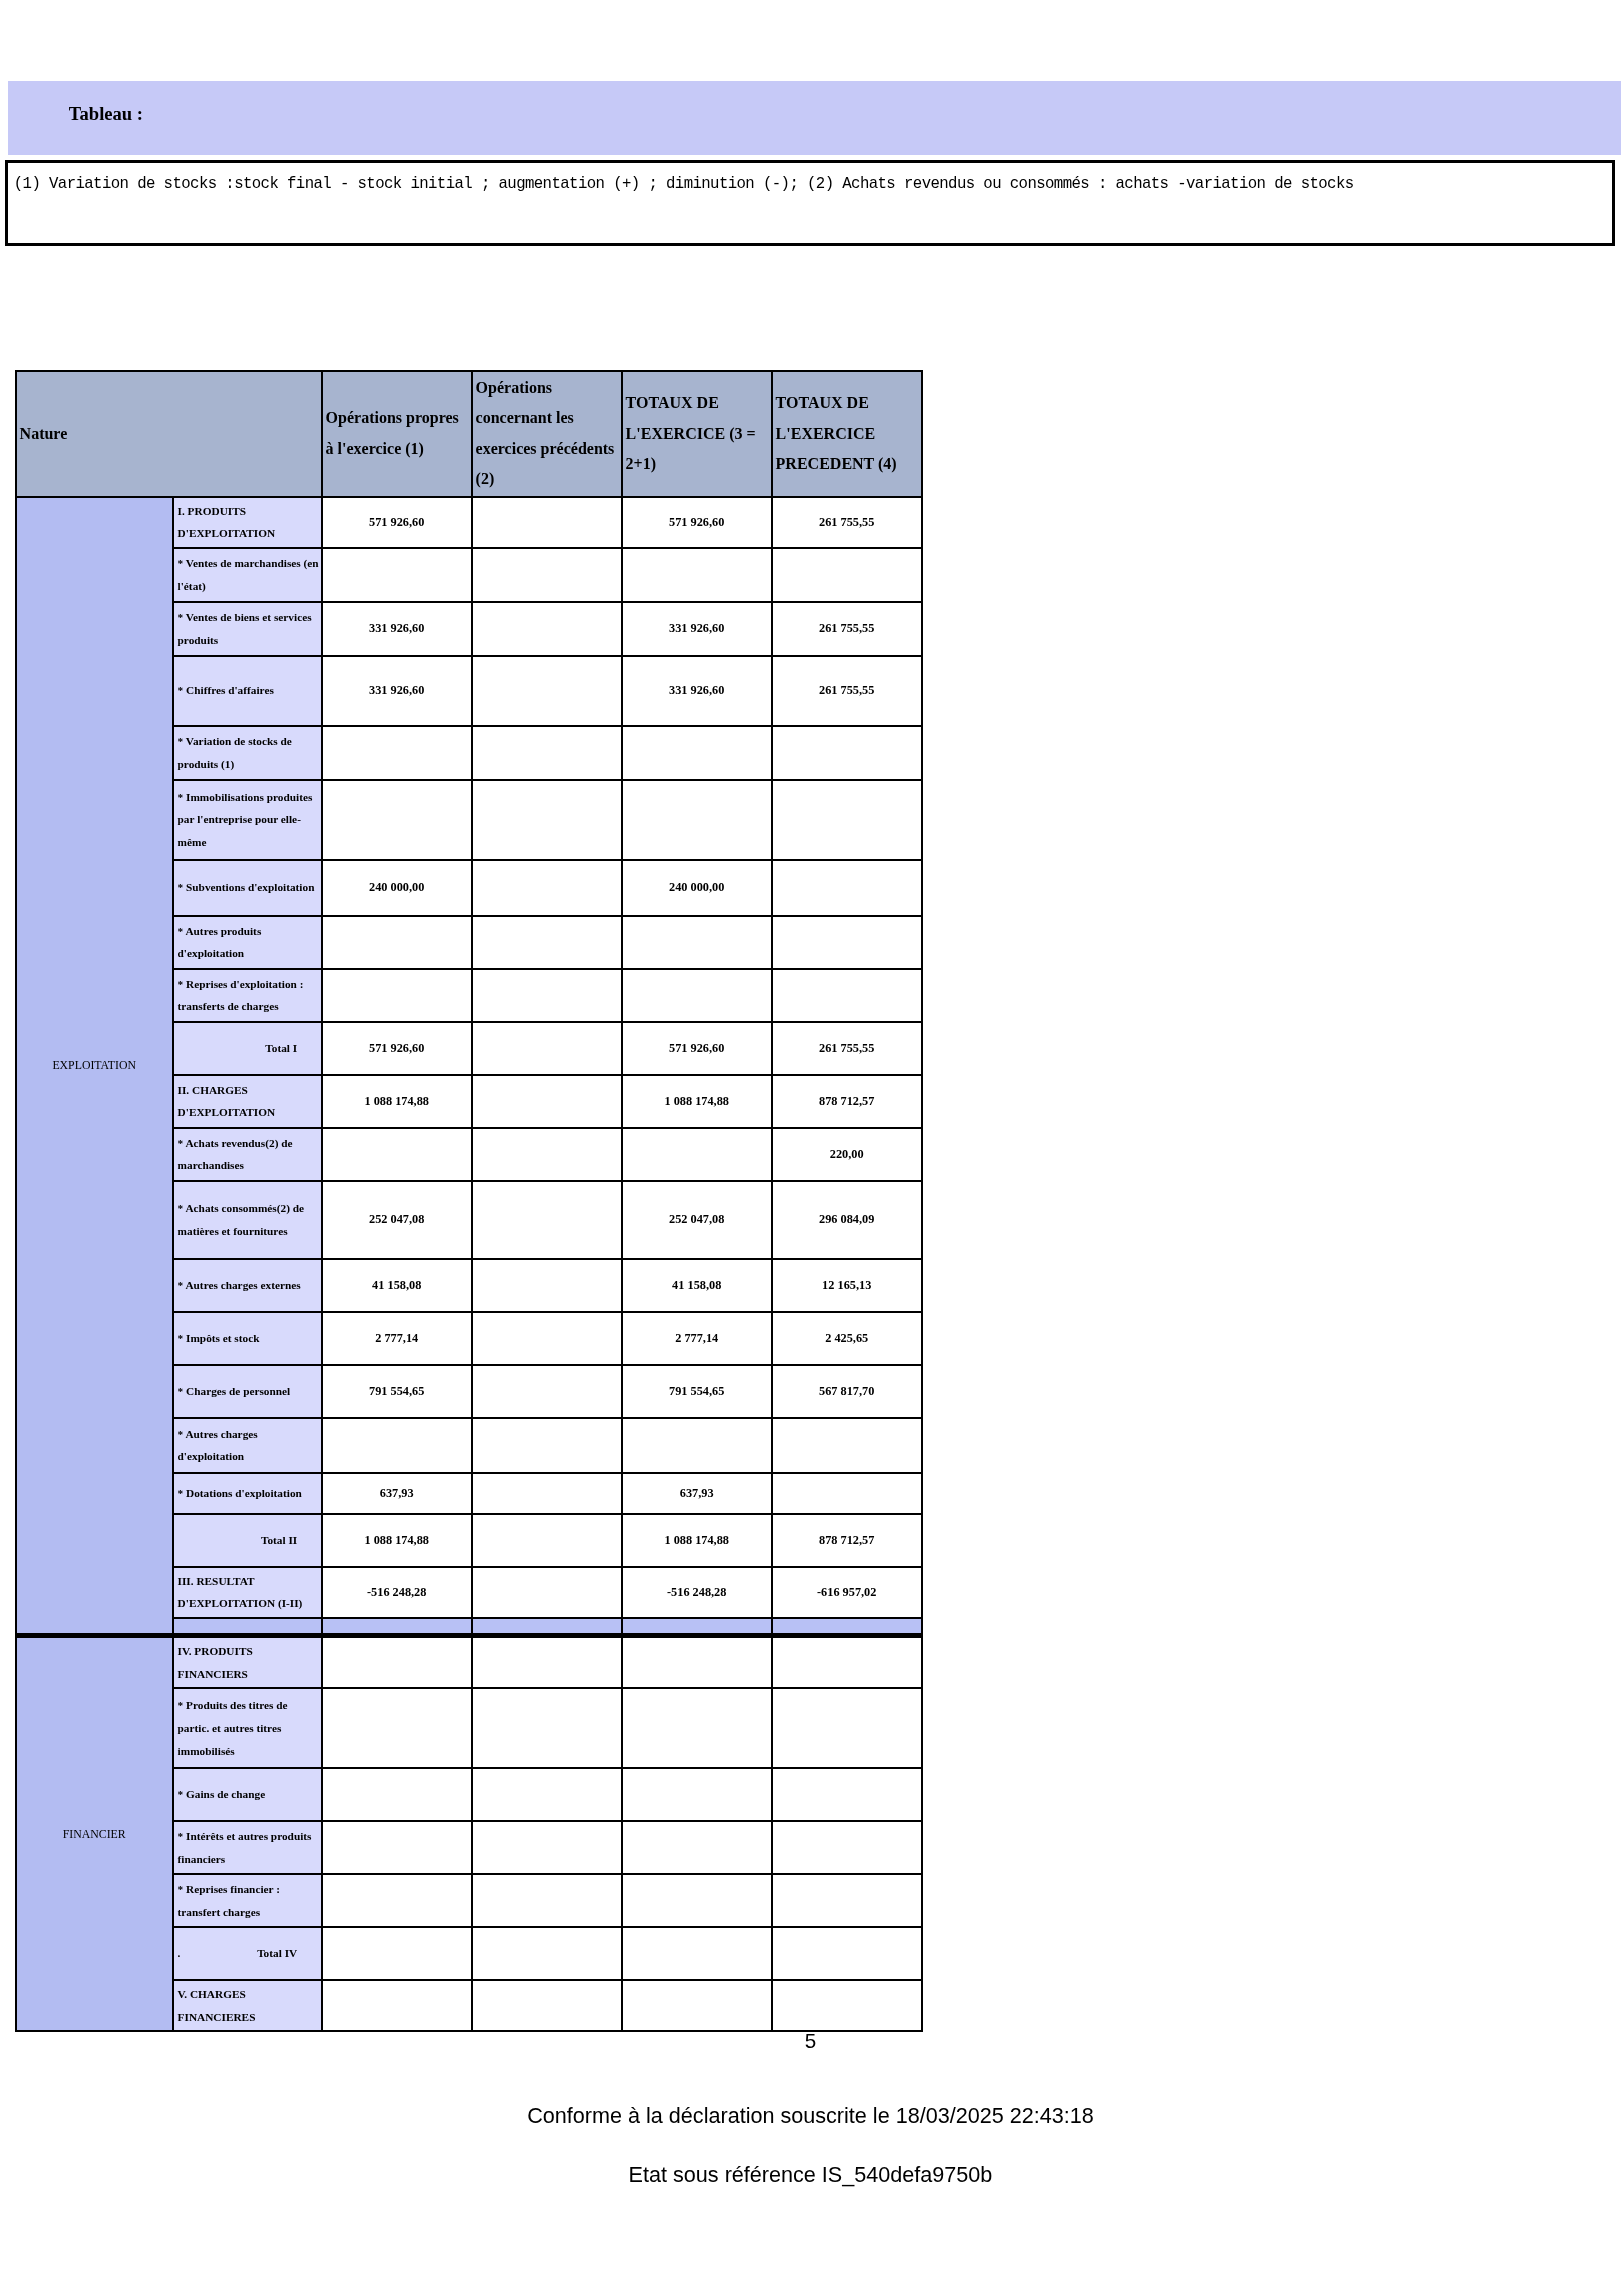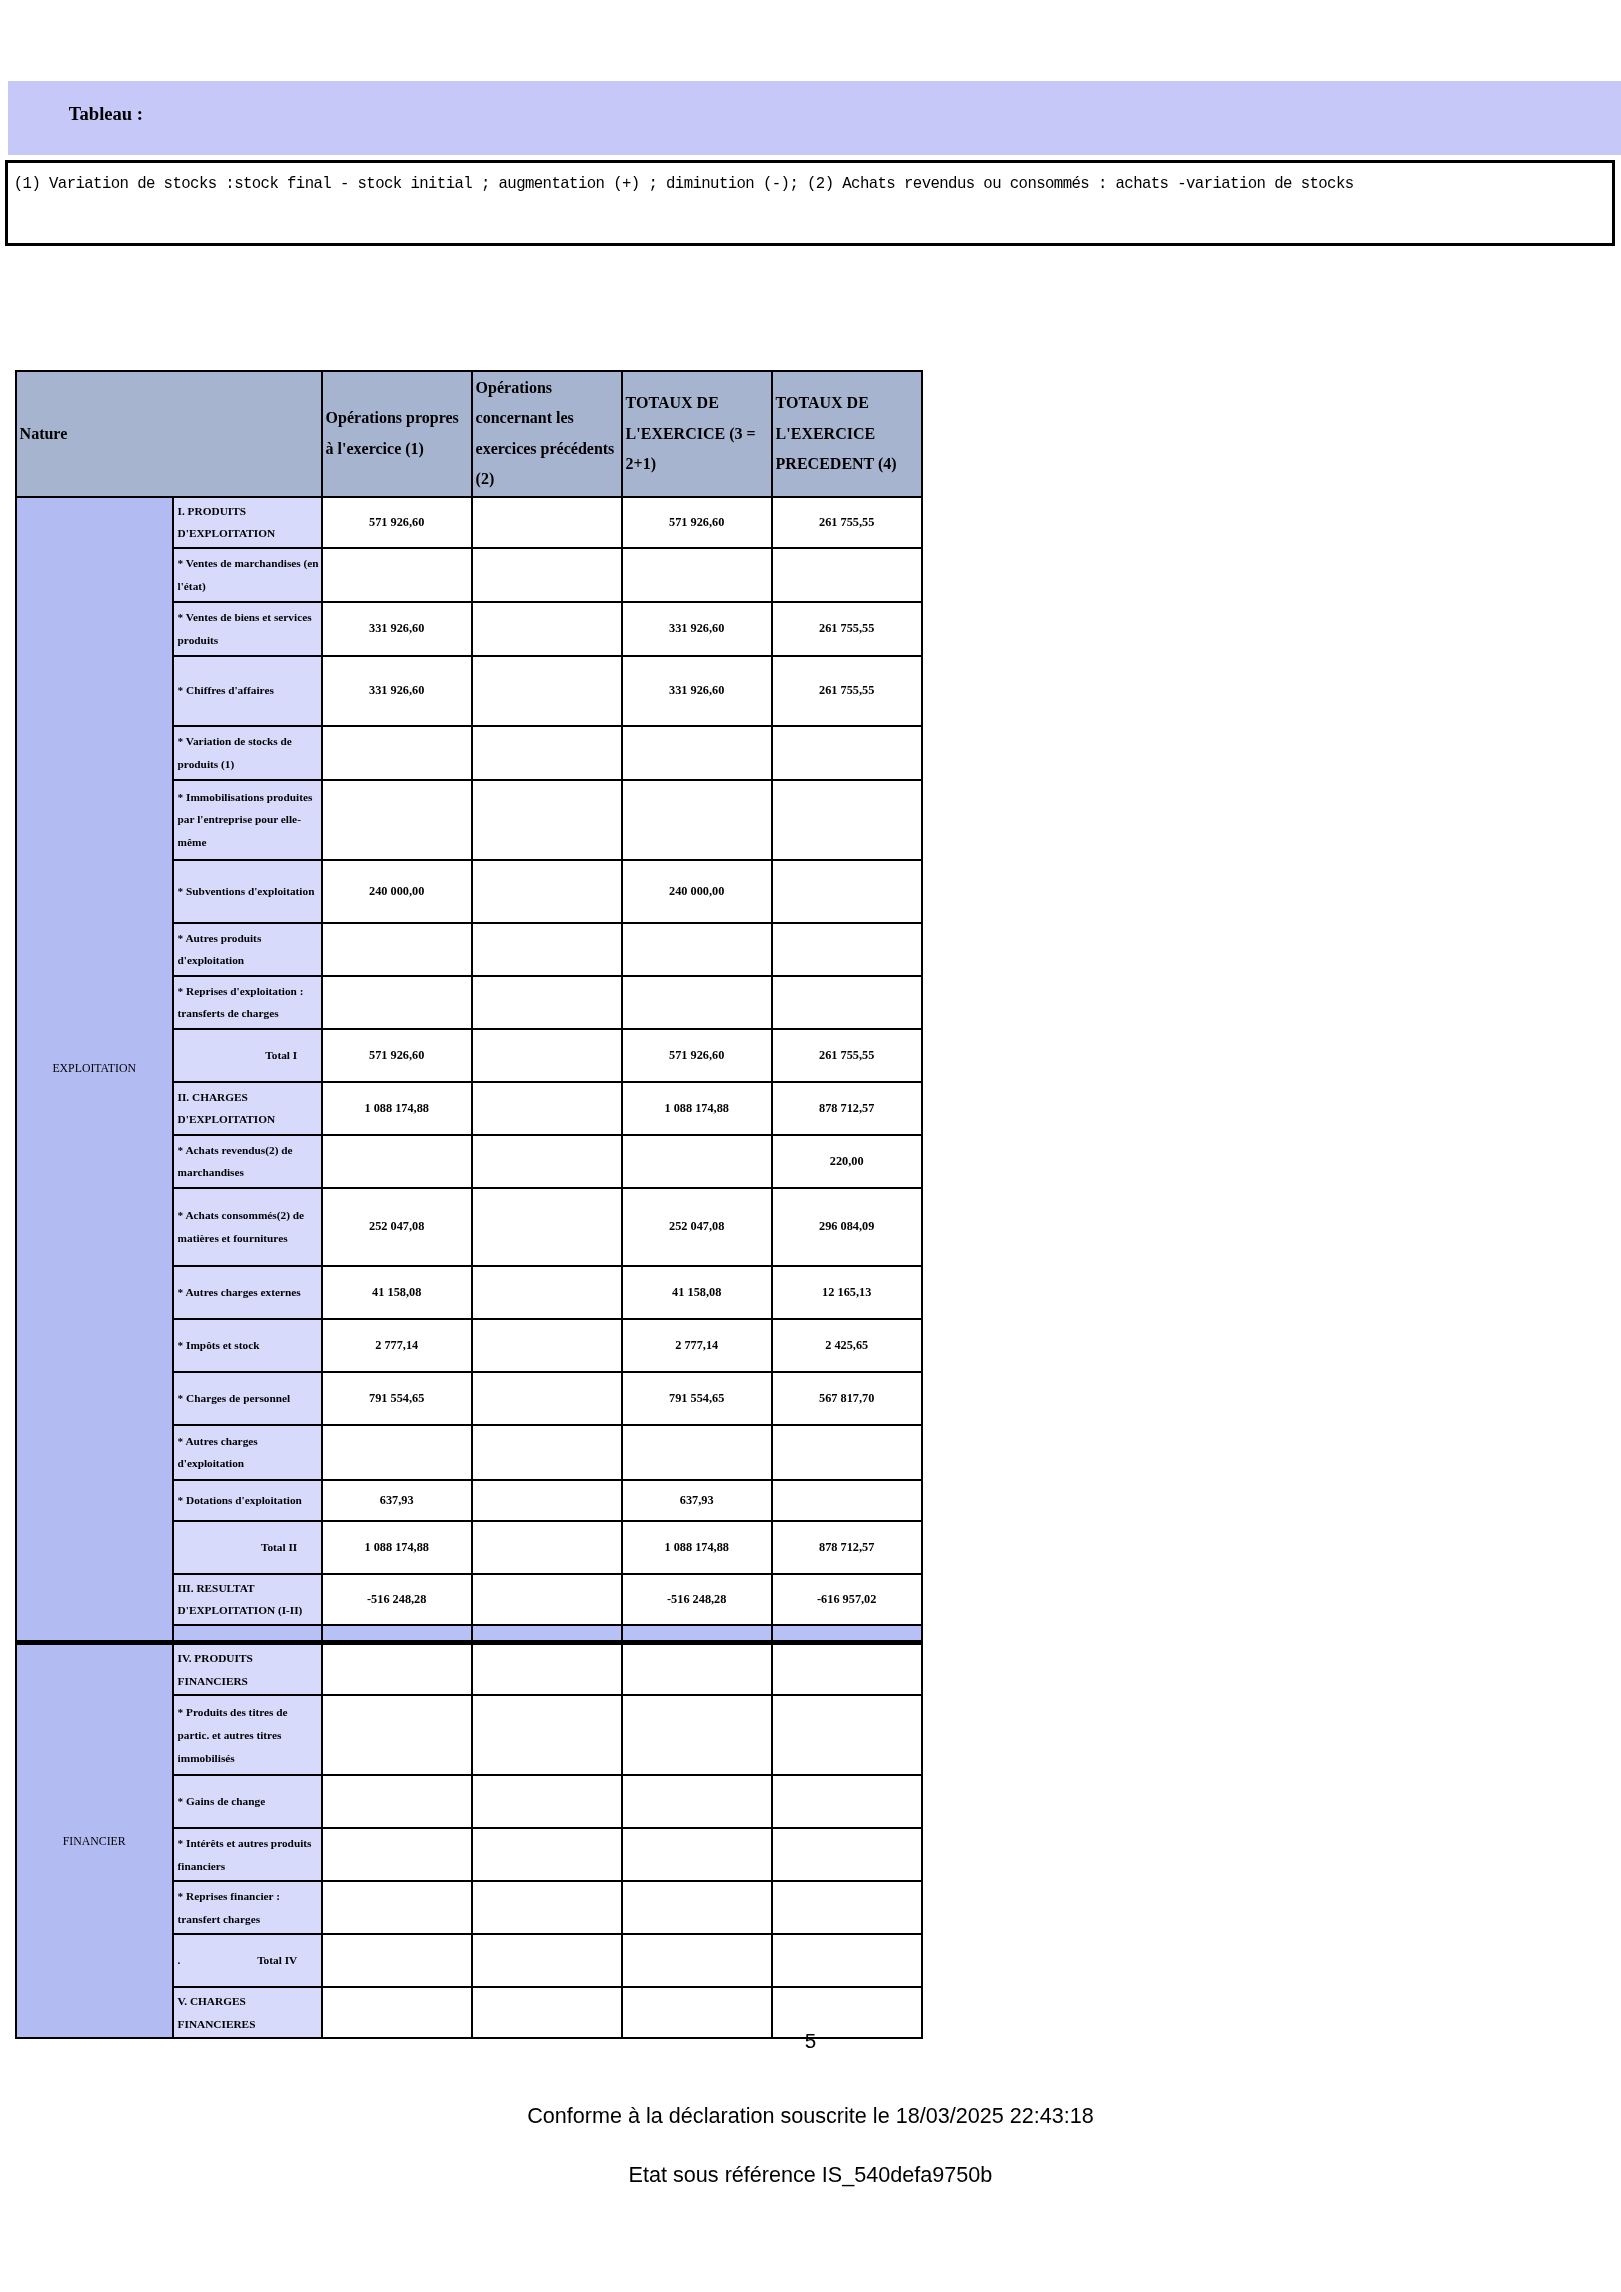--- a/index.html
+++ b/index.html
@@ -145,21 +145,21 @@
           <td class="val"></td>
           <td class="val"></td>
         </tr>
         <tr class="item" style="height: 80px;">
           <td class="lbl"><span>* Immobilisations produites par l'entreprise pour elle-même</span></td>
           <td class="val"></td>
           <td class="val"></td>
           <td class="val"></td>
           <td class="val"></td>
         </tr>
-        <tr class="item" style="height: 63px;">
+        <tr class="item" style="height: 56px;">
           <td class="lbl"><span>*  Subventions d'exploitation</span></td>
           <td class="val">240 000,00</td>
           <td class="val"></td>
           <td class="val">240 000,00</td>
           <td class="val"></td>
         </tr>
         <tr class="item" style="height: 53px; padding-left: 32px;">
           <td class="lbl"><span>* Autres produits d'exploitation</span></td>
           <td class="val"></td>
           <td class="val"></td>

